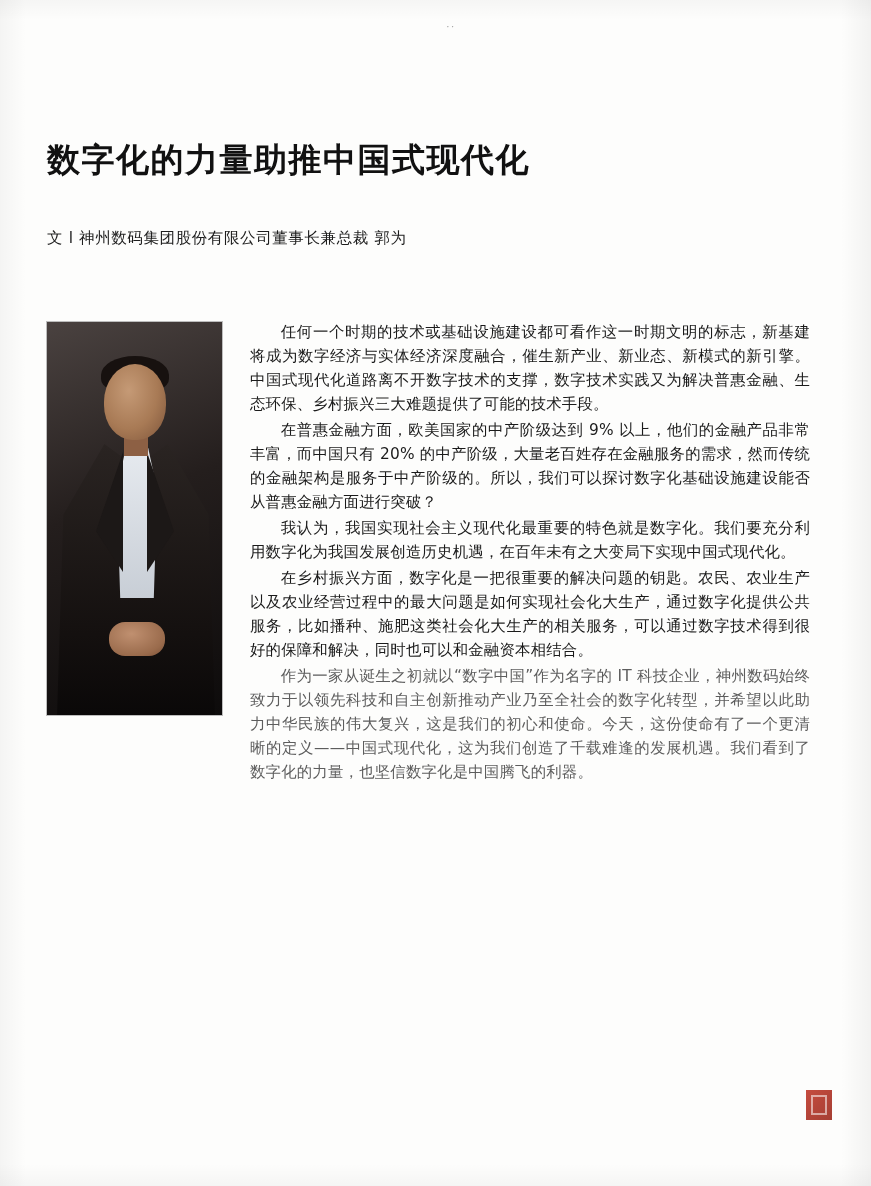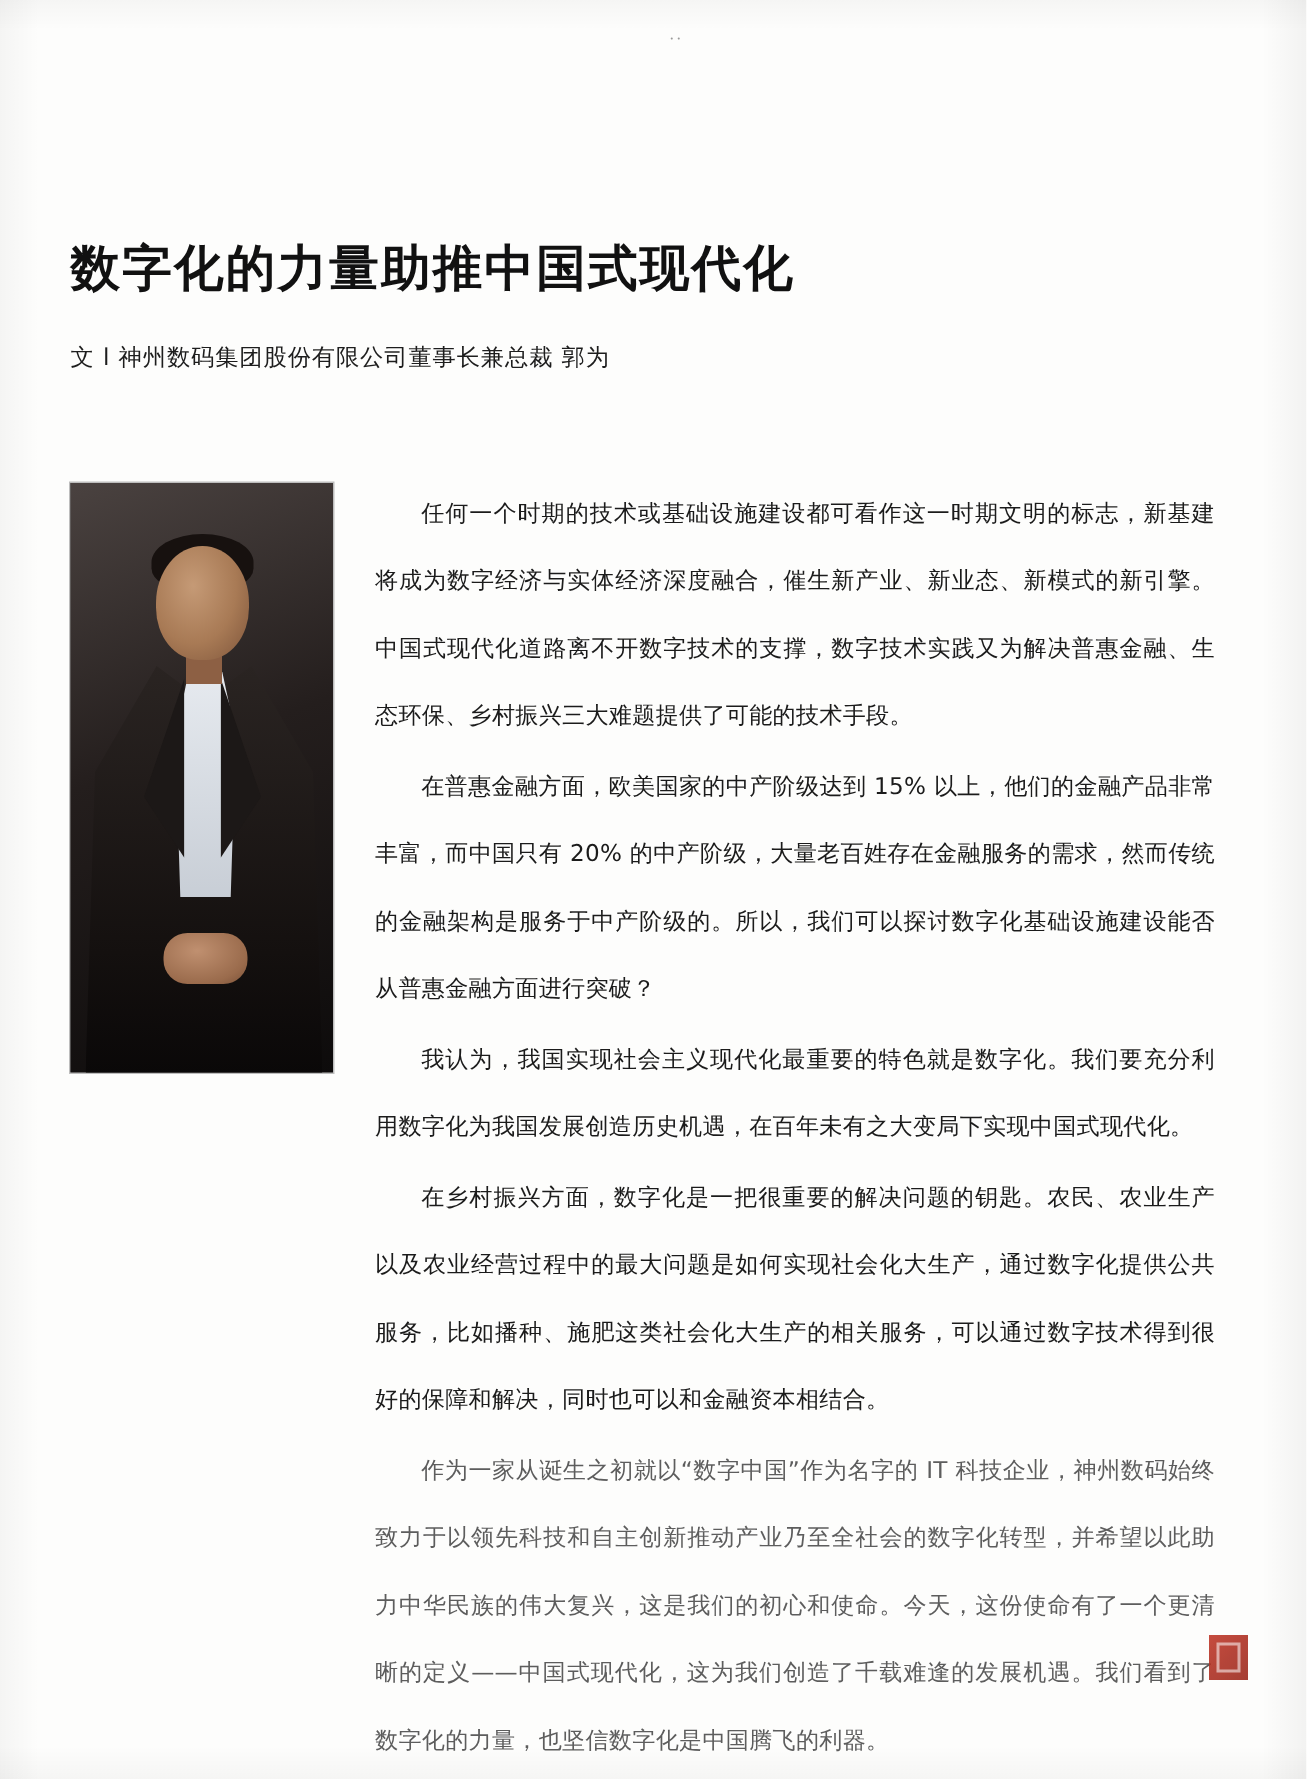--- a/index.html
+++ b/index.html
@@ -43,21 +43,21 @@
     height: 8px;
     color: #9a9a9a;
     font-size: 11px;
     line-height: 8px;
     letter-spacing: 1px;
   }
 
   .title {
     position: absolute;
     left: 47px;
-    top: 135px;
+    top: 116px;
     width: 760px;
     font-family: Liberation Sans, sans-serif;
     font-weight: 700;
     font-size: 33px;
     letter-spacing: 1.5px;
     color: #111111;
     white-space: nowrap;
   }
 
   .byline {
@@ -142,21 +142,21 @@
   .body-col {
     position: absolute;
     left: 250px;
     top: 320px;
     width: 560px;
   }
   .para {
     margin: 0 0 2px 0;
     font-family: "DejaVu Sans", "Liberation Sans", sans-serif;
     font-size: 15.4px;
-    line-height: 45px;
+    line-height: 24px;
     text-align: justify;
     text-justify: inter-character;
     text-indent: 2em;
     letter-spacing: 0.2px;
     color: #1b1b1b;
   }
   .para.faded {
     color: #5d5d5d;
   }
 
@@ -194,21 +194,21 @@
     <div class="p-lapelL"></div>
     <div class="p-lapelR"></div>
     <div class="p-neck"></div>
     <div class="p-hair"></div>
     <div class="p-head"></div>
     <div class="p-hands"></div>
   </div>
 
   <div class="body-col">
     <p class="para">任何一个时期的技术或基础设施建设都可看作这一时期文明的标志，新基建将成为数字经济与实体经济深度融合，催生新产业、新业态、新模式的新引擎。中国式现代化道路离不开数字技术的支撑，数字技术实践又为解决普惠金融、生态环保、乡村振兴三大难题提供了可能的技术手段。</p>
-    <p class="para">在普惠金融方面，欧美国家的中产阶级达到 15% 以上，他们的金融产品非常丰富，而中国只有 20% 的中产阶级，大量老百姓存在金融服务的需求，然而传统的金融架构是服务于中产阶级的。所以，我们可以探讨数字化基础设施建设能否从普惠金融方面进行突破？</p>
+    <p class="para">在普惠金融方面，欧美国家的中产阶级达到 9% 以上，他们的金融产品非常丰富，而中国只有 20% 的中产阶级，大量老百姓存在金融服务的需求，然而传统的金融架构是服务于中产阶级的。所以，我们可以探讨数字化基础设施建设能否从普惠金融方面进行突破？</p>
     <p class="para">我认为，我国实现社会主义现代化最重要的特色就是数字化。我们要充分利用数字化为我国发展创造历史机遇，在百年未有之大变局下实现中国式现代化。</p>
     <p class="para">在乡村振兴方面，数字化是一把很重要的解决问题的钥匙。农民、农业生产以及农业经营过程中的最大问题是如何实现社会化大生产，通过数字化提供公共服务，比如播种、施肥这类社会化大生产的相关服务，可以通过数字技术得到很好的保障和解决，同时也可以和金融资本相结合。</p>
     <p class="para faded">作为一家从诞生之初就以“数字中国”作为名字的 IT 科技企业，神州数码始终致力于以领先科技和自主创新推动产业乃至全社会的数字化转型，并希望以此助力中华民族的伟大复兴，这是我们的初心和使命。今天，这份使命有了一个更清晰的定义——中国式现代化，这为我们创造了千载难逢的发展机遇。我们看到了数字化的力量，也坚信数字化是中国腾飞的利器。</p>
   </div>
 
   <div class="seal"></div>
 
 </div>
 
 </body></html>

